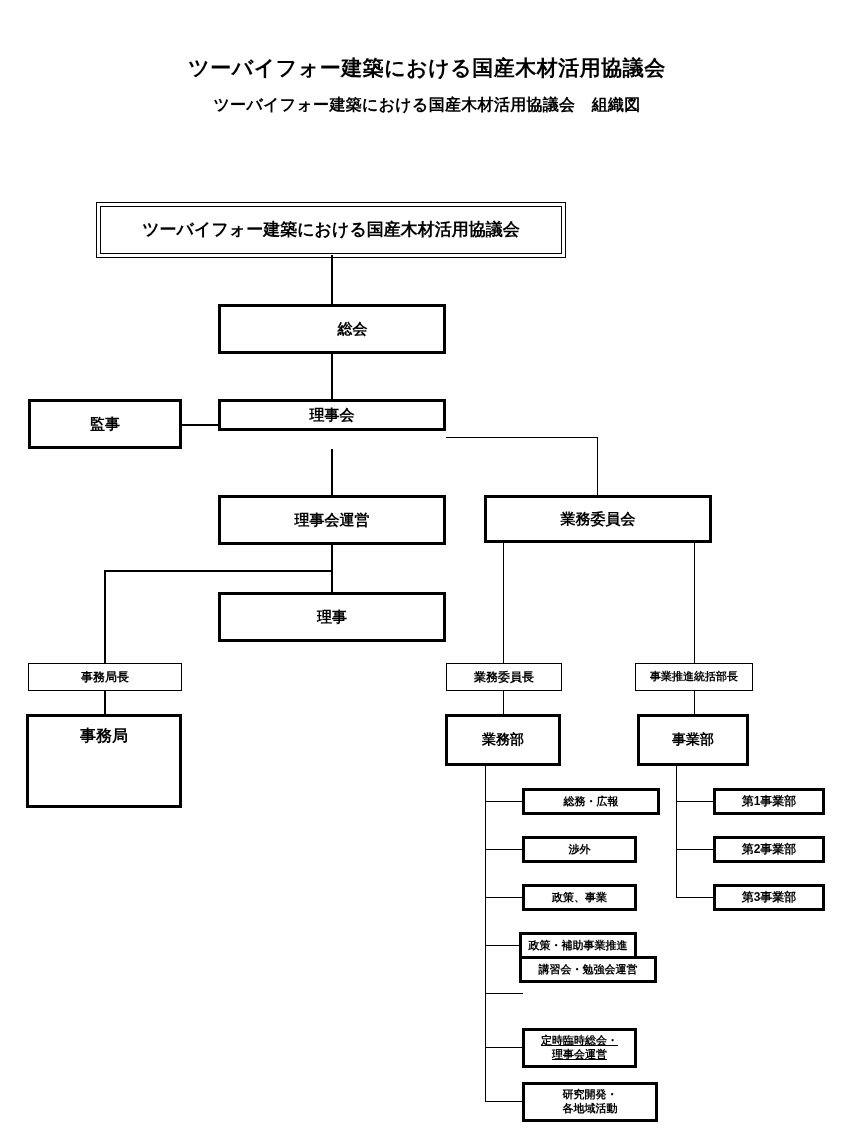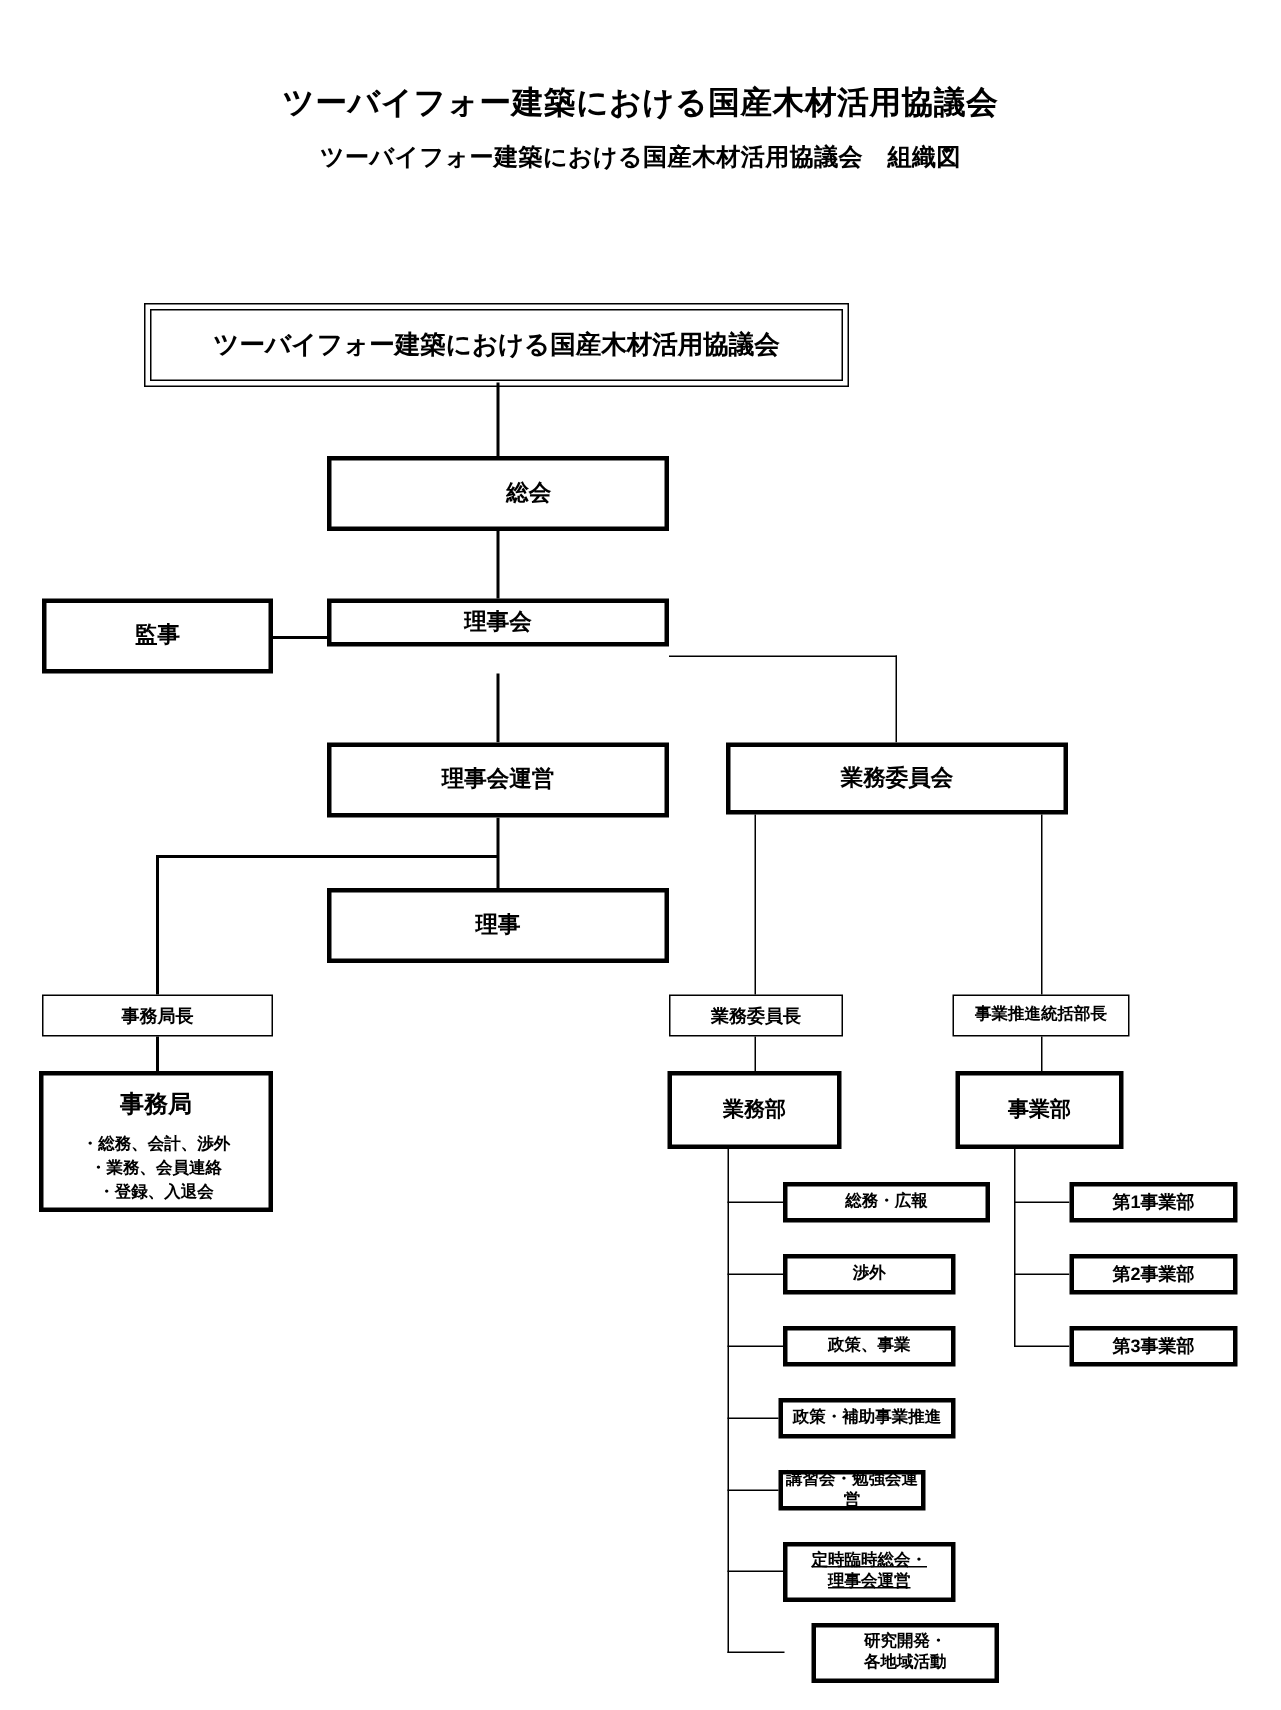--- a/index.html
+++ b/index.html
@@ -70,21 +70,21 @@
     outline-offset: 3px;
   }
 
   
   .t-root   { font-size: 17px; font-weight: bold; }
   .t-big    { font-size: 15px; font-weight: bold; }
   .t-mid    { font-size: 14px; font-weight: bold; text-align: right; }
   .t-small  { font-size: 12px; font-weight: bold; }
   .t-tiny   { font-size: 11px; font-weight: bold; }
 
-  .office-title { font-size: 16px; font-weight: bold; margin-bottom: 9px; }
+  .office-title { font-size: 16px; font-weight: bold; margin-bottom: 26px; }
   .office-list  { font-size: 11px; font-weight: bold; line-height: 1.45; white-space: pre-line; }
 
   
   .ln {
     position: absolute;
     background: #000000;
     z-index: 1;
   }
   .ln-v { width: 2px; }
   .ln-h { height: 2px; }
@@ -166,23 +166,20 @@
   <div class="node bd-thick" style="left:218px; top:592px; width:228px; height:50px;">
     <span class="label t-big">理事</span>
   </div>
 
   <div class="node bd-thin" style="left:28px; top:663px; width:154px; height:28px;">
     <span class="label t-small">事務局長</span>
   </div>
 
   <div class="node bd-thick" style="left:26px; top:714px; width:156px; height:94px; justify-content:flex-start; padding-top:9px;">
     <span class="office-title">事務局</span>
-    <span class="office-list">・総務、会計、渉外
-・業務、会員連絡
-・登録、入退会</span>
   </div>
 
   <div class="node bd-thin" style="left:446px; top:663px; width:116px; height:28px;">
     <span class="label t-small">業務委員長</span>
   </div>
 
   <div class="node bd-thick" style="left:445px; top:714px; width:116px; height:52px;">
     <span class="label t-mid">業務部</span>
   </div>
 
@@ -199,28 +196,28 @@
   </div>
   <div class="node bd-thick" style="left:522px; top:836px; width:115px; height:27px;">
     <span class="label t-tiny">渉外</span>
   </div>
   <div class="node bd-thick" style="left:522px; top:884px; width:115px; height:27px;">
     <span class="label t-tiny">政策、事業</span>
   </div>
   <div class="node bd-thick" style="left:519px; top:932px; width:118px; height:27px;">
     <span class="label t-tiny">政策・補助事業推進</span>
   </div>
-  <div class="node bd-thick" style="left:519px; top:980px; width:98px; height:27px;">
+  <div class="node bd-thick" style="left:519px; top:956px; width:138px; height:27px;">
     <span class="label t-tiny">講習会・勉強会運営</span>
   </div>
   <div class="node bd-thick" style="left:522px; top:1028px; width:115px; height:40px;text-decoration:underline;">
     <span class="label t-tiny">定時臨時総会・
 理事会運営</span>
   </div>
-  <div class="node bd-thick" style="left:541px; top:1082px; width:125px; height:40px;align-items:center;">
+  <div class="node bd-thick" style="left:522px; top:1082px; width:136px; height:40px;align-items:center;">
     <span class="label t-tiny">研究開発・
 各地域活動</span>
   </div>
 
   <div class="node bd-thick" style="left:713px; top:788px; width:112px; height:27px;">
     <span class="label t-small">第1事業部</span>
   </div>
   <div class="node bd-thick" style="left:713px; top:836px; width:112px; height:27px;">
     <span class="label t-small">第2事業部</span>
   </div>

